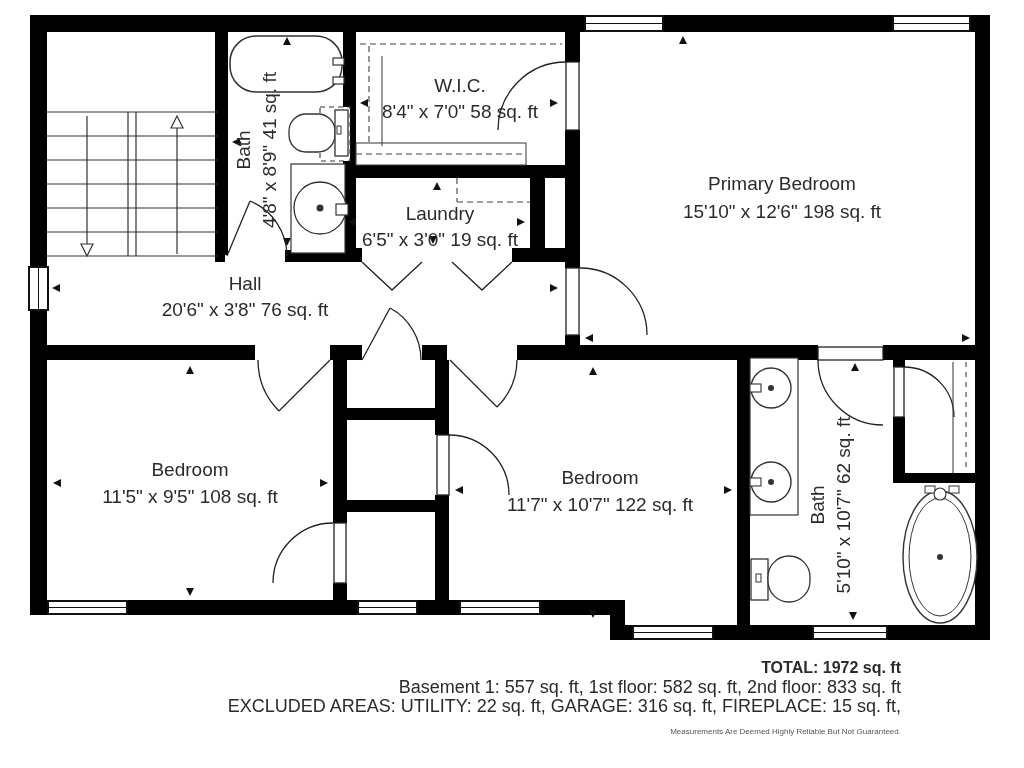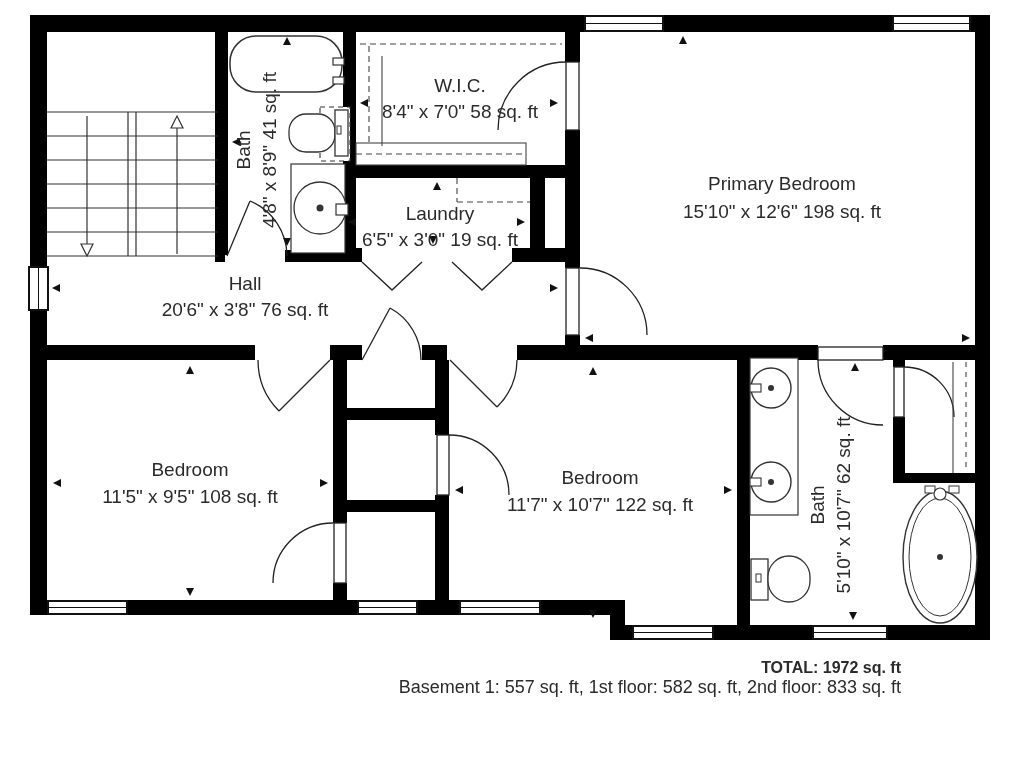--- a/index.html
+++ b/index.html
@@ -223,14 +223,16 @@
     <text class="room-label" x="600" y="511">11'7" x 10'7" 122 sq. ft</text>
 
     <text class="room-label" transform="translate(824,505) rotate(-90)">Bath</text>
     <text class="room-label" transform="translate(850,505) rotate(-90)">5'10" x 10'7" 62 sq. ft</text>
   </g>
 </svg>
 
   <div id="footer">
     <div class="total">TOTAL: 1972 sq. ft</div>
     <div class="line">Basement 1: 557 sq. ft, 1st floor: 582 sq. ft, 2nd floor: 833 sq. ft</div>
+    <div class="line">EXCLUDED AREAS: UTILITY: 22 sq. ft, GARAGE: 316 sq. ft, FIREPLACE: 15 sq. ft,</div>
+    <div class="disclaimer">Measurements Are Deemed Highly Reliable But Not Guaranteed.</div>
   </div>
 </div>
 
 </body></html>

